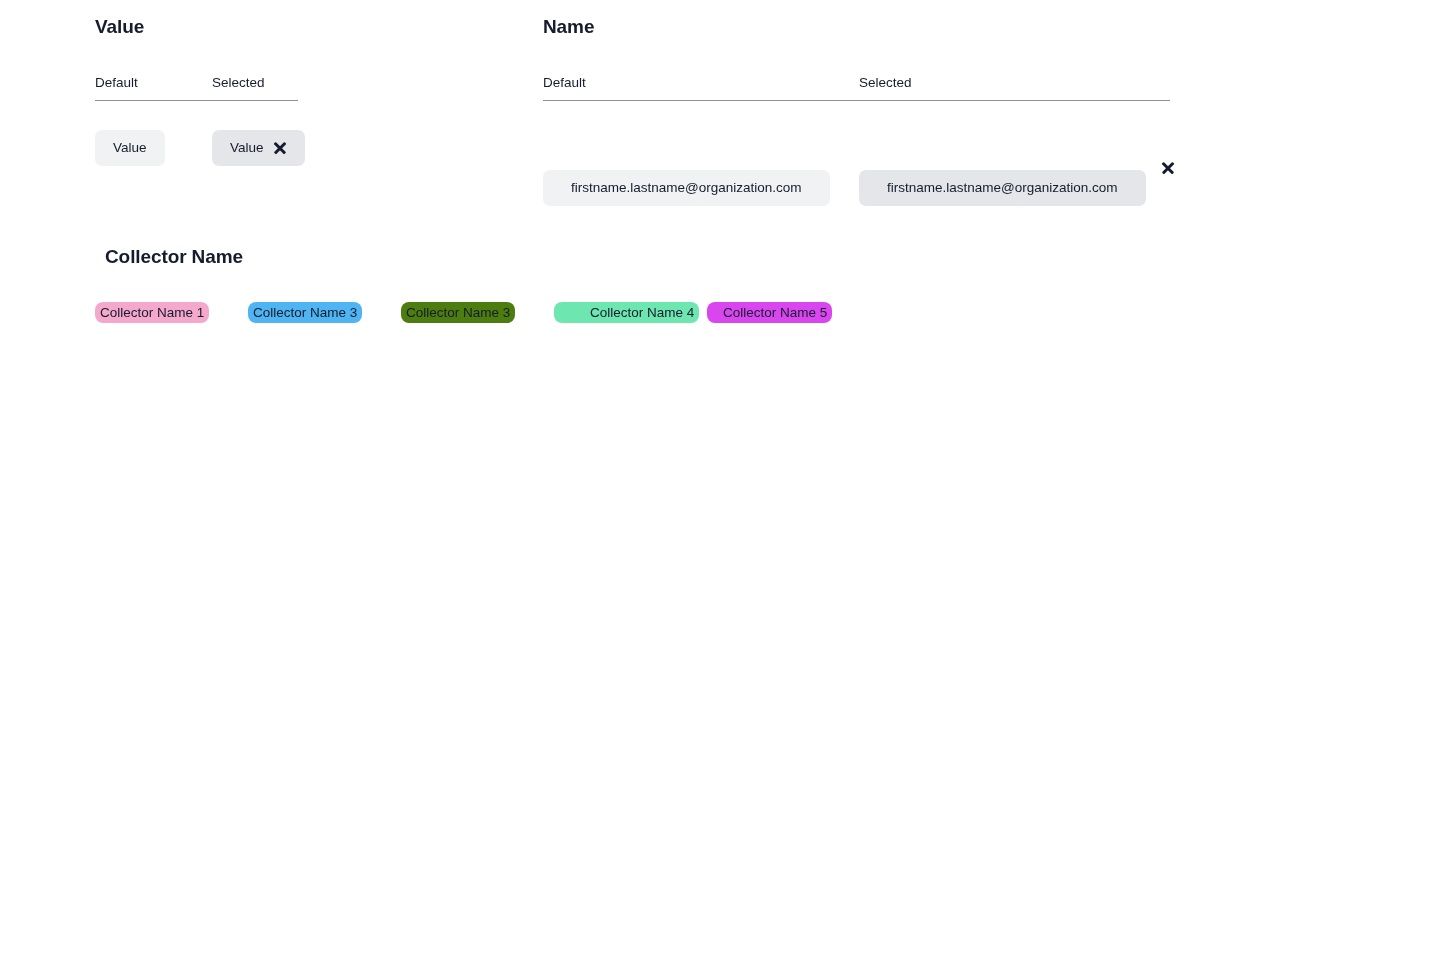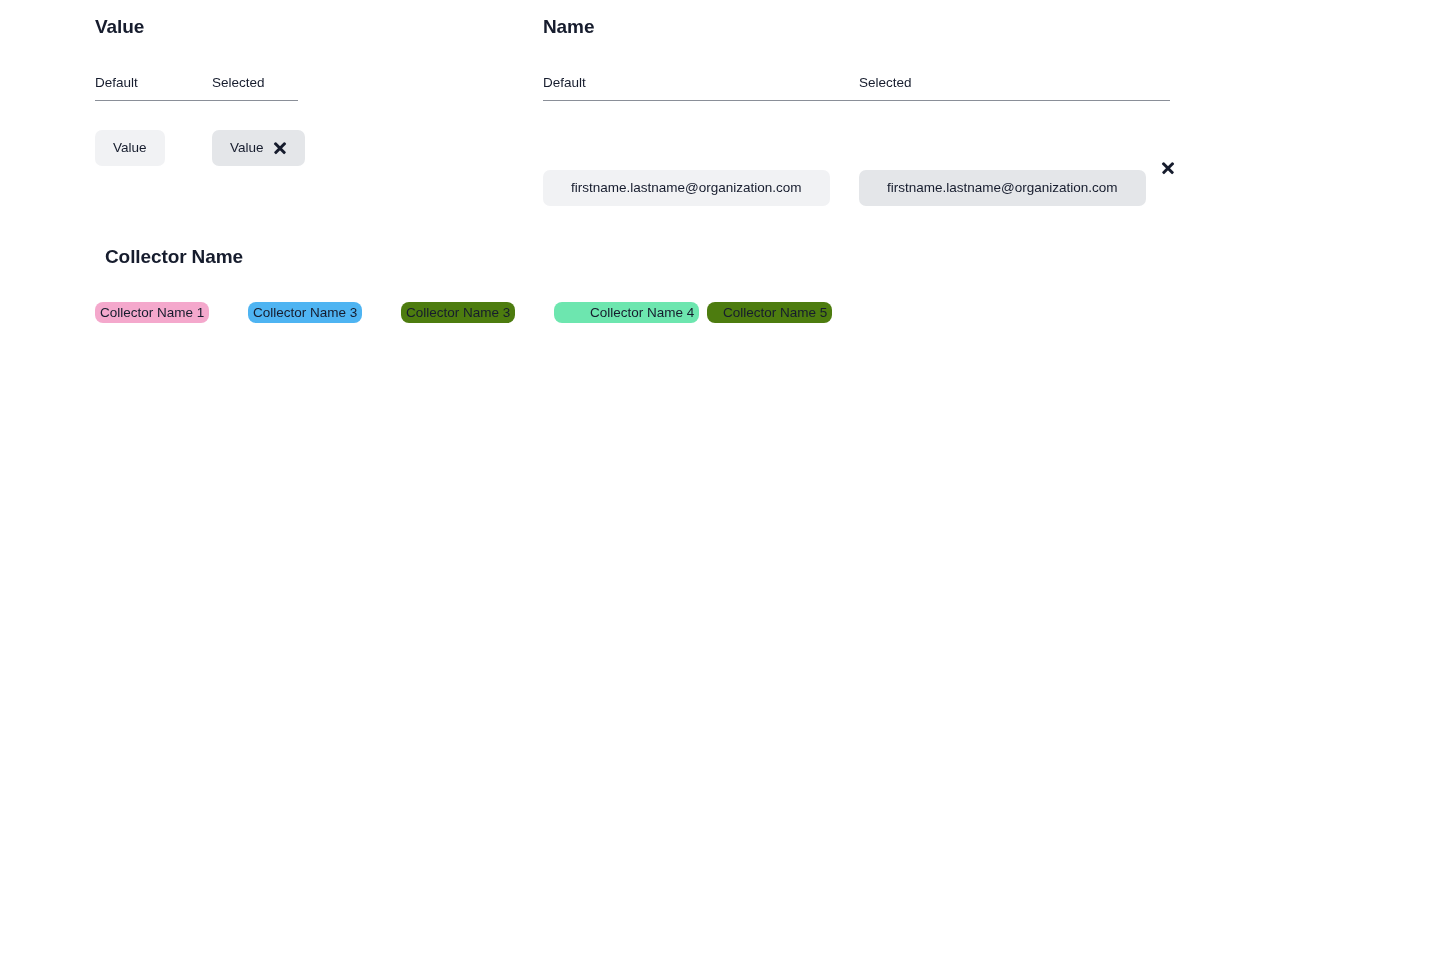--- a/index.html
+++ b/index.html
@@ -245,16 +245,16 @@
     <div class="tag-slot">
       <span class="tag" style="background: rgb(78, 180, 242);">Collector Name 3</span>
     </div>
     <div class="tag-slot">
       <span class="tag" style="background: #4d7c0f;">Collector Name 3</span>
     </div>
     <div class="tag-slot">
       <span class="tag" style="background: rgb(109, 230, 175); padding-left: 36px;">Collector Name 4</span>
     </div>
     <div class="tag-slot">
-      <span class="tag" style="background: #4d7c0f; padding-left: 16px;">Collector Name 5</span>
+      <span class="tag" style="background: #d946ef; padding-left: 16px;">Collector Name 5</span>
     </div>
   </div>
 </section>
 
 </body></html>

